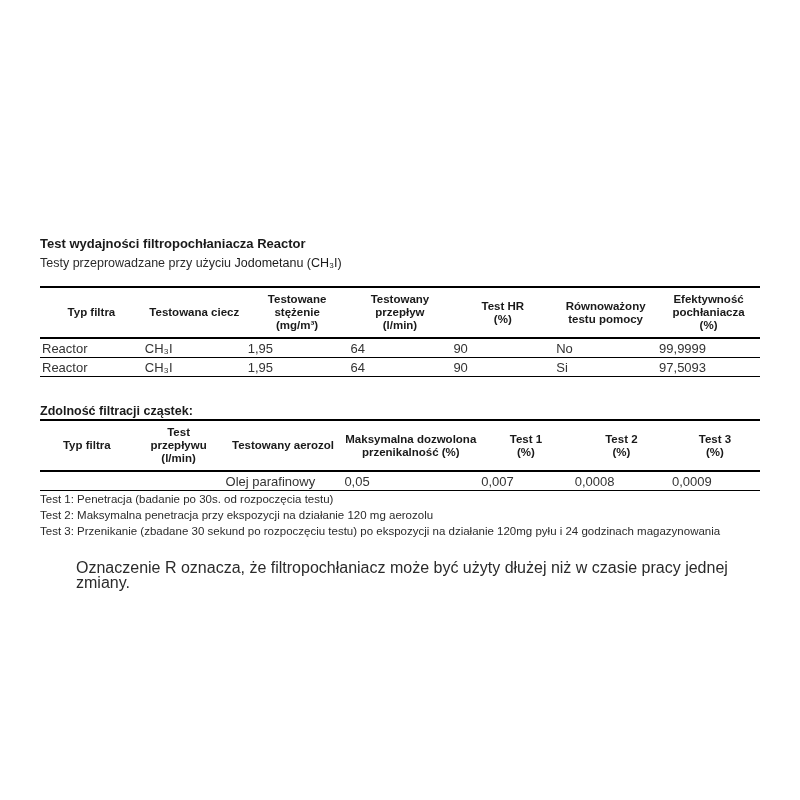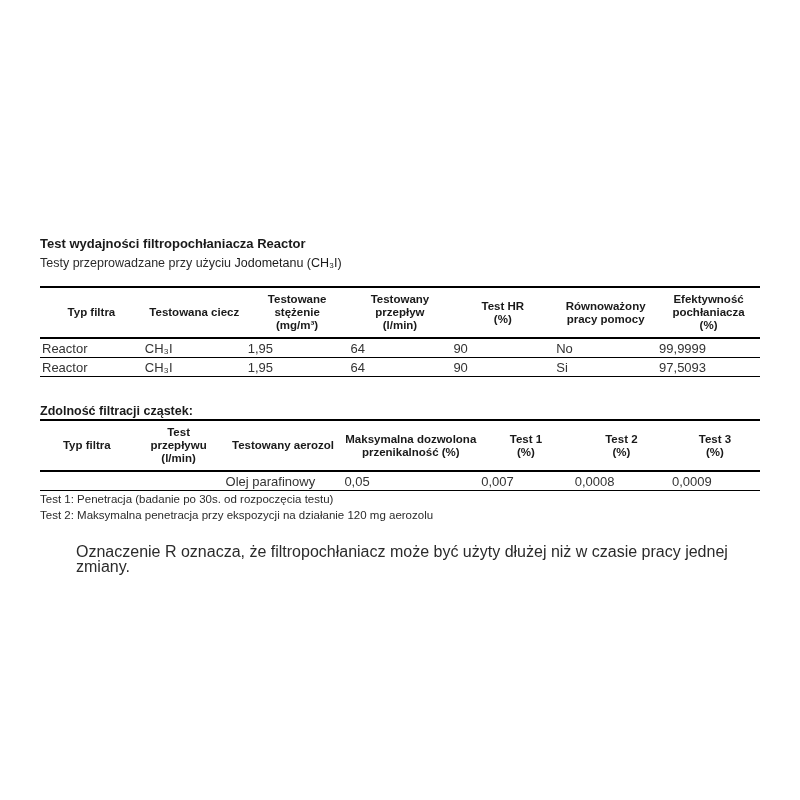--- a/index.html
+++ b/index.html
@@ -102,21 +102,21 @@
         <th>Testowana ciecz</th>
         <th>Testowane
 stężenie
 (mg/m³)</th>
         <th>Testowany
 przepływ
 (l/min)</th>
         <th>Test HR
 (%)</th>
         <th>Równoważony
-pracy pomocy</th>
+testu pomocy</th>
         <th>Efektywność
 pochłaniacza
 (%)</th>
       </tr>
     </thead>
     <tbody>
       <tr>
         <td>Reactor</td>
         <td>CH₃I</td>
         <td>1,95</td>
@@ -175,17 +175,18 @@
         <td>0,007</td>
         <td>0,0008</td>
         <td>0,0009</td>
       </tr>
     </tbody>
   </table>
 
   <div class="notes">
     <p class="note">Test 1: Penetracja (badanie po 30s. od rozpoczęcia testu)</p>
     <p class="note">Test 2: Maksymalna penetracja przy ekspozycji na działanie 120 mg aerozolu</p>
+    <p class="note">Test 3: Przenikanie (zbadane 30 sekund po rozpoczęciu testu) po ekspozycji na działanie 120mg pyłu i 24 godzinach magazynowania</p>
   </div>
 
   <p class="footer-note">Oznaczenie R oznacza, że filtropochłaniacz może być użyty dłużej niż w czasie pracy jednej zmiany.</p>
 
 </div>
 
 </body></html>

